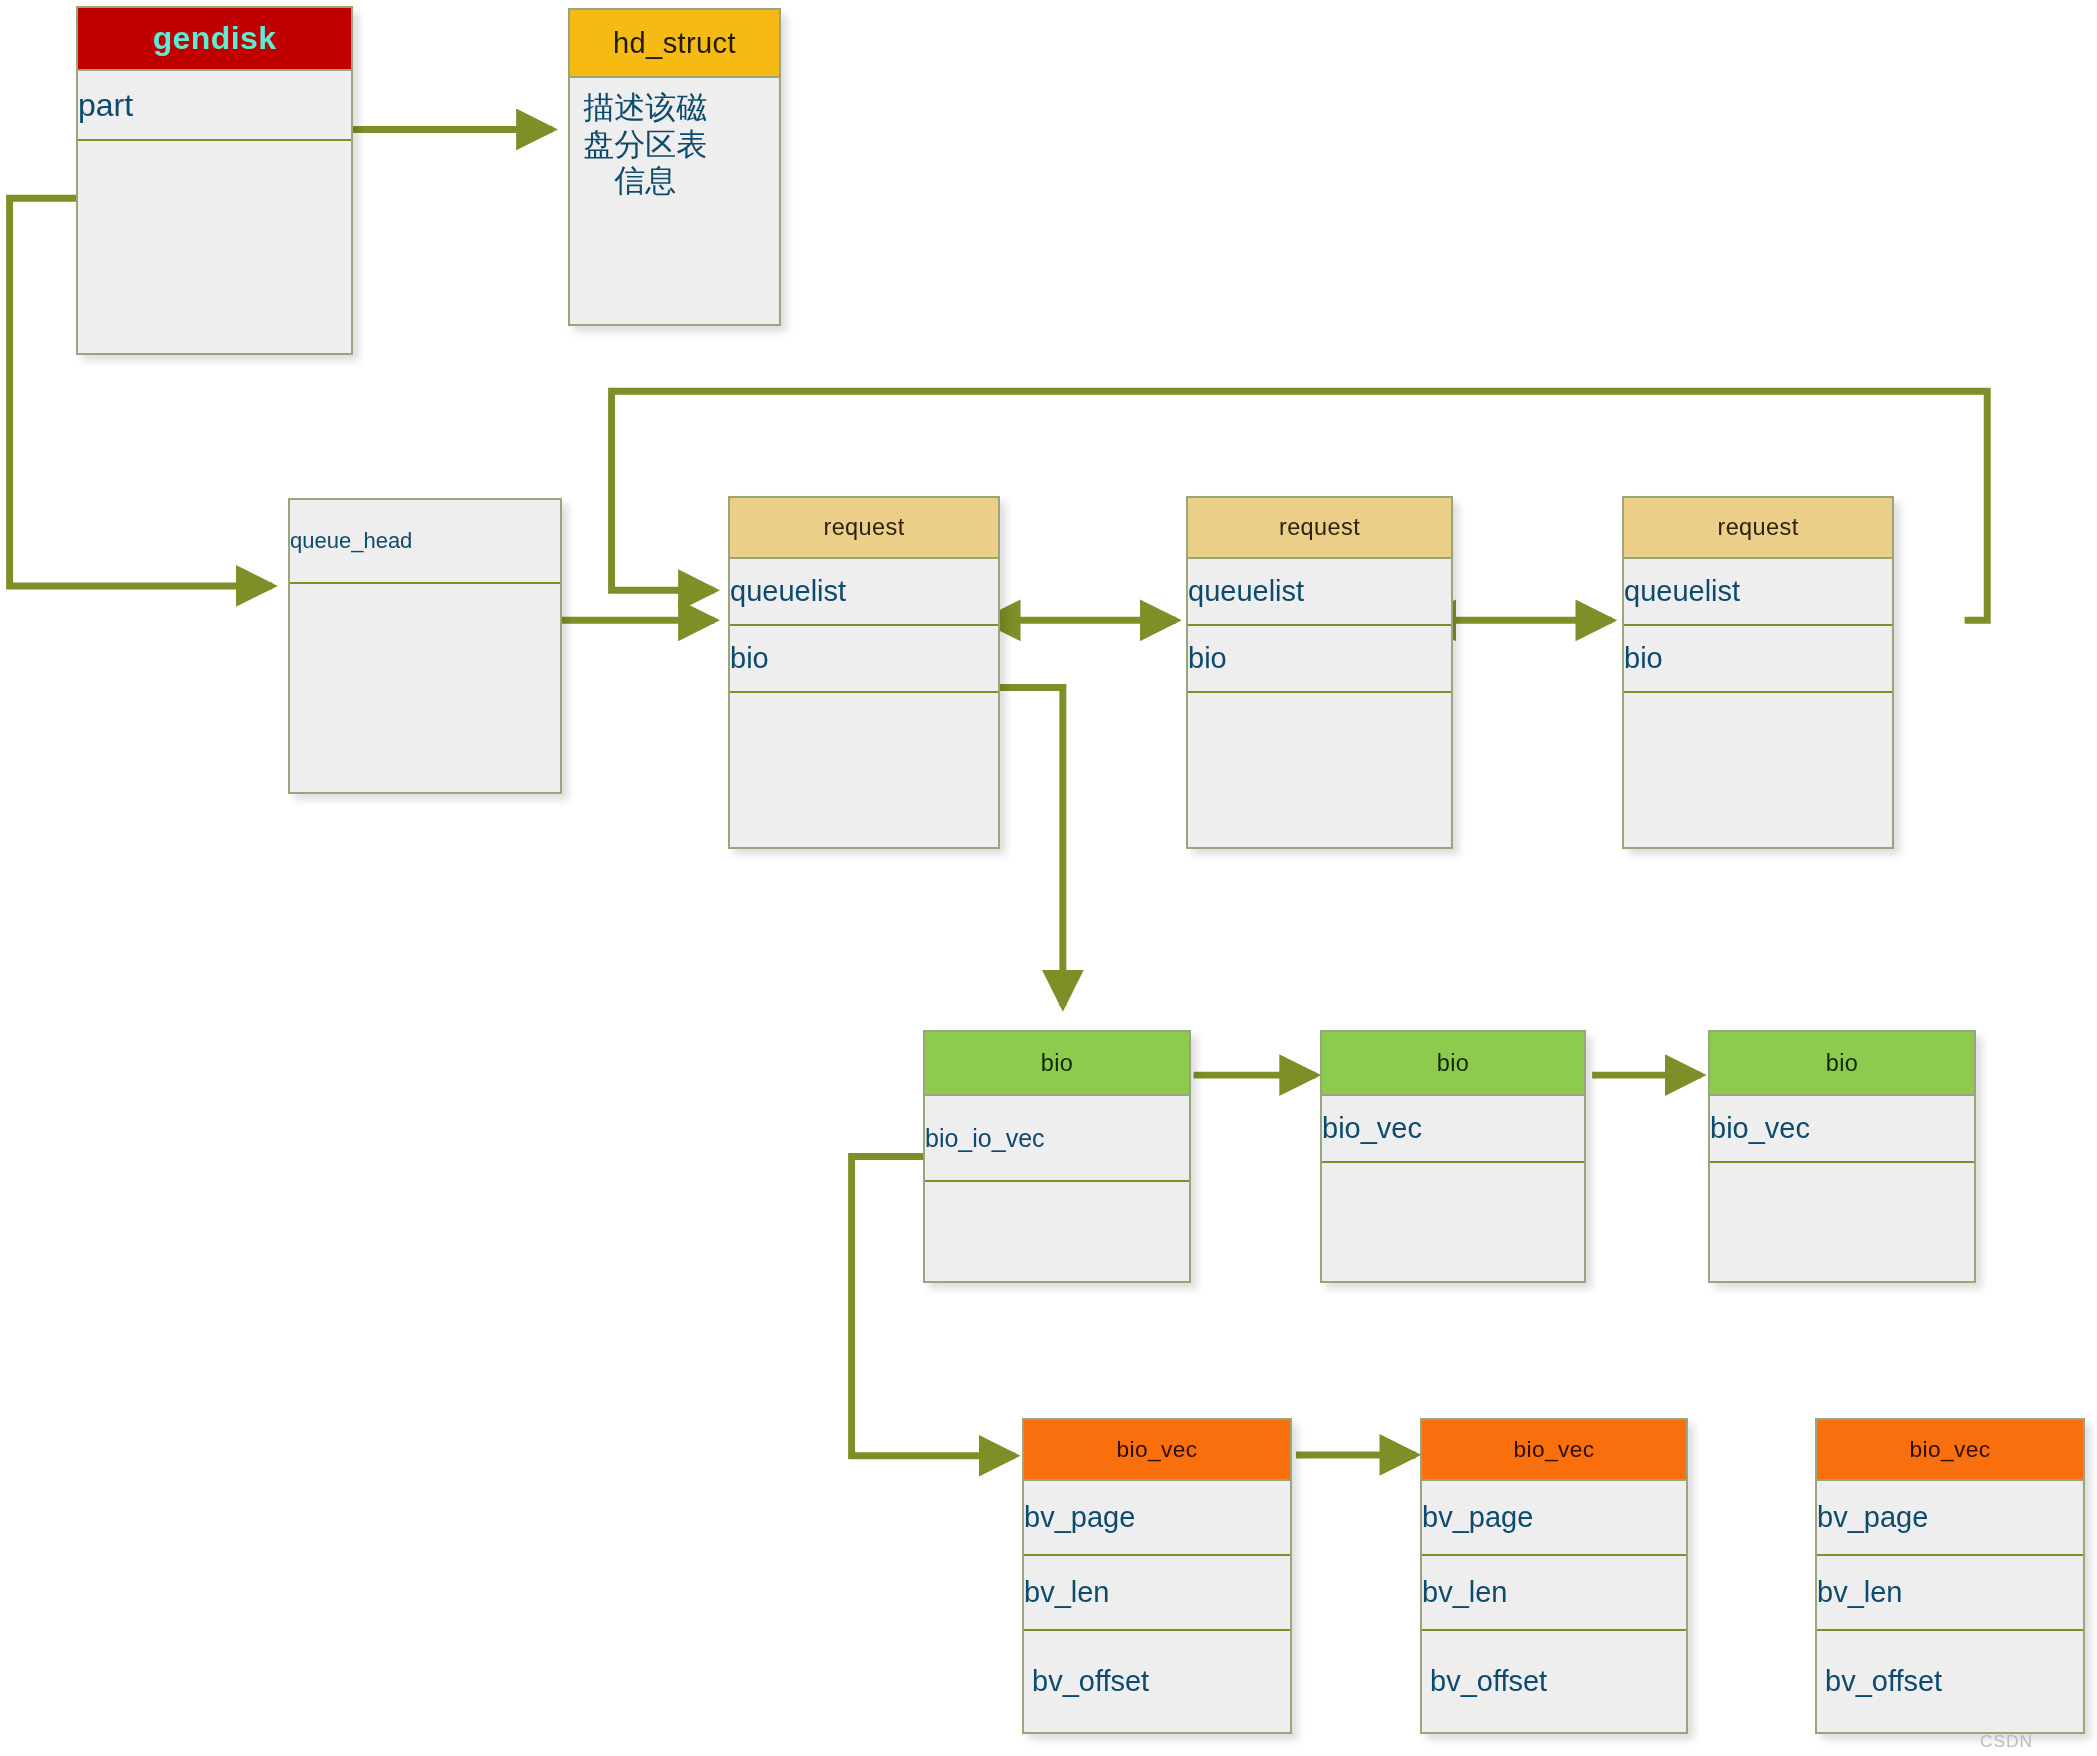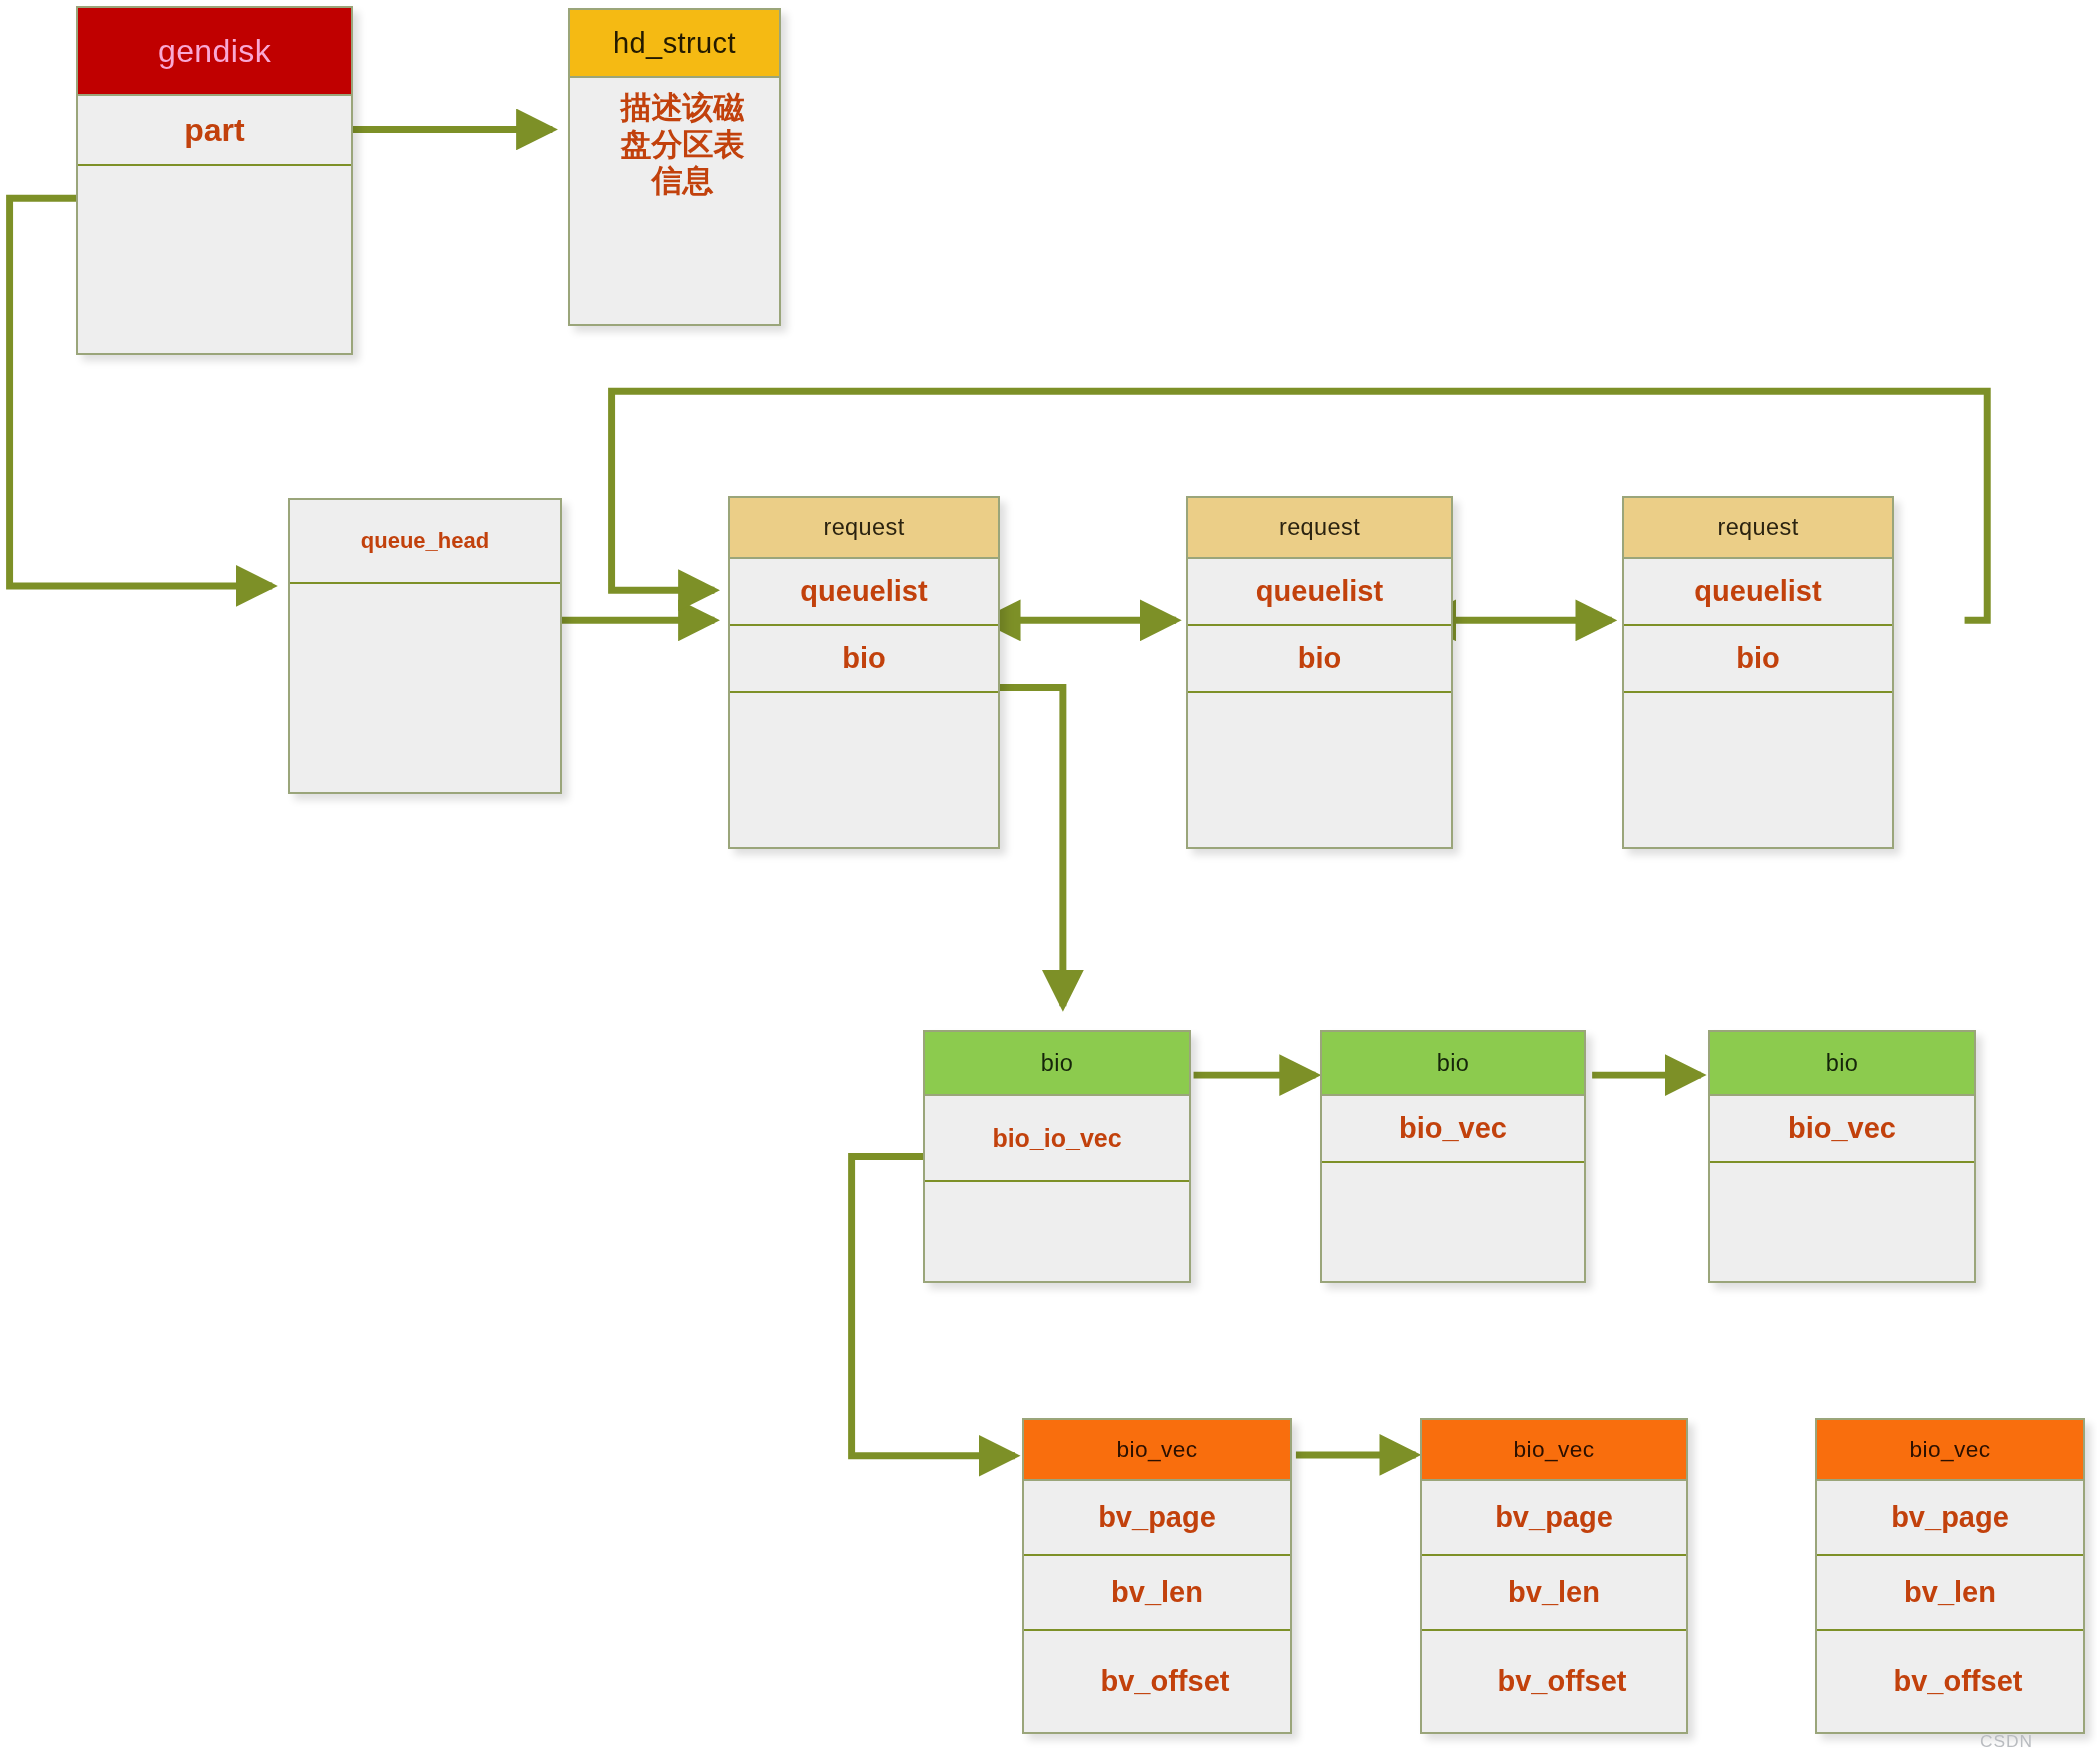--- a/index.html
+++ b/index.html
@@ -7,21 +7,21 @@
        font-family:"Liberation Sans","DejaVu Sans",sans-serif;}
   #canvas{position:absolute;inset:0;width:2097px;height:1756px;}
   svg.lines{position:absolute;left:0;top:0;width:2097px;height:1756px;pointer-events:none;}
 
   .node{position:absolute;box-sizing:border-box;border:2.2px solid #9aa57a;
         background:#eeeeee;box-shadow:6.1px 6.1px 7.8px rgba(0,0,0,0.13);}
   .hdr{box-sizing:border-box;width:100%;display:flex;align-items:center;
        justify-content:center;border-bottom:2.2px solid #9aa57a;
        color:#1b1b1b;font-weight:400;letter-spacing:0.4px;}
   .row{box-sizing:border-box;width:100%;display:flex;align-items:center;
-       justify-content:center;border-bottom:2.6px solid #7d9027;color:#c2410c;font-weight:bold;}
+       border-bottom:2.6px solid #7d9027;color:#0c4a6e;}
   .row.last{border-bottom:none;margin-left:8px;}
   .row.blank{border-bottom:none;}
   .cjk{font-family:"DejaVu Sans","Liberation Sans",sans-serif;line-height:1.18;
        text-align:center;white-space:pre-line;}
 
   .watermark{position:absolute;color:#b9bcc0;font-size:17.4px;letter-spacing:0.9px;
              font-family:"Liberation Sans",sans-serif;}
 </style>
 </head>
 <body>
@@ -59,21 +59,21 @@
 
       <path d="M2150,2655 L1955,2655 L1955,3342 L2330,3342" marker-end="url(#ar)"></path>
 
       <path d="M2975,3340 L3250,3340" marker-end="url(#ar)"></path>
 
       <path d="M3585,3340 L3855,3340" marker-end="url(#ar)"></path>
     </g>
   </svg>
 
   <div class="node" style="left:76px;top:6.1px;width:277px;height:349px;">
-    <div class="hdr" style="height:88px;background:#C00000;font-size:32px;color:#f9a8d4;">
+    <div class="hdr" style="height:63px;background:#C00000;font-size:32px;color:#5eead4;font-weight:bold;">
       <span>gendisk</span>
     </div>
     <div class="row" style="height:70px;font-size:32px;">
       <span>part</span>
     </div>
     <div class="row blank" style="height:129px;"></div>
   </div>
 
   <div class="node" style="left:568px;top:8px;width:213px;height:318px;">
     <div class="hdr" style="height:68px;background:#F5BA13;font-size:29px;color:#231a00;">

